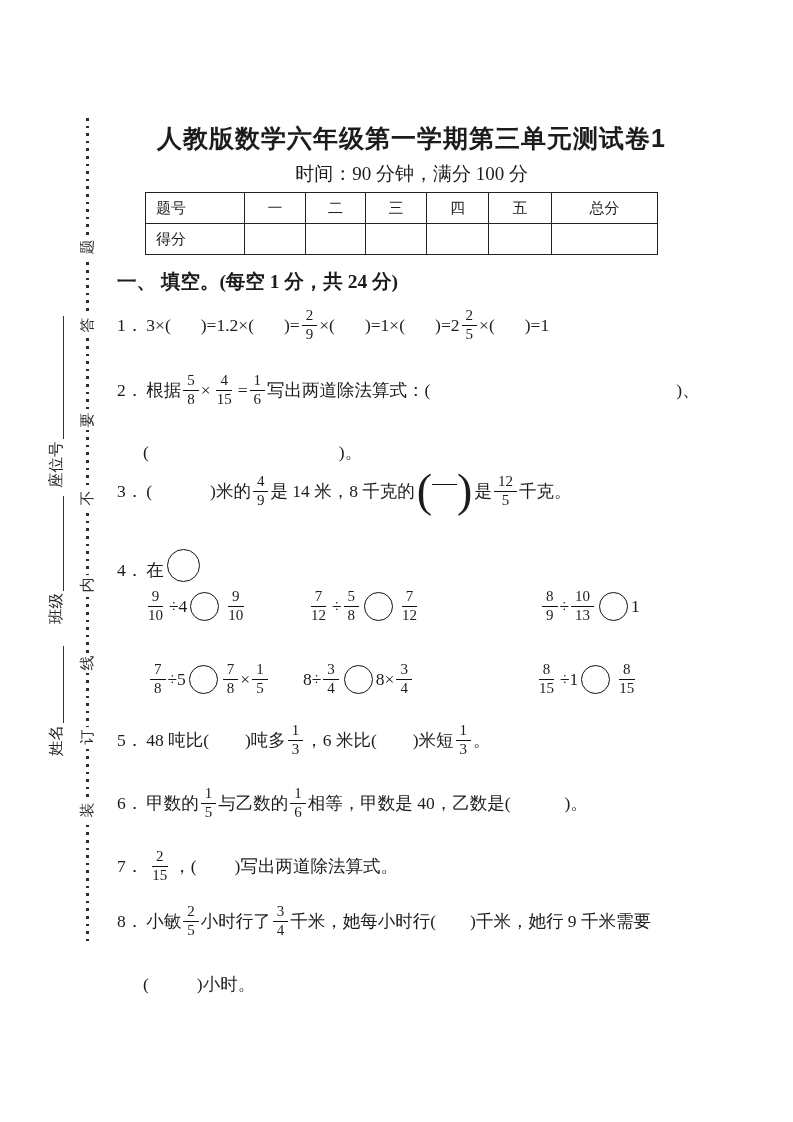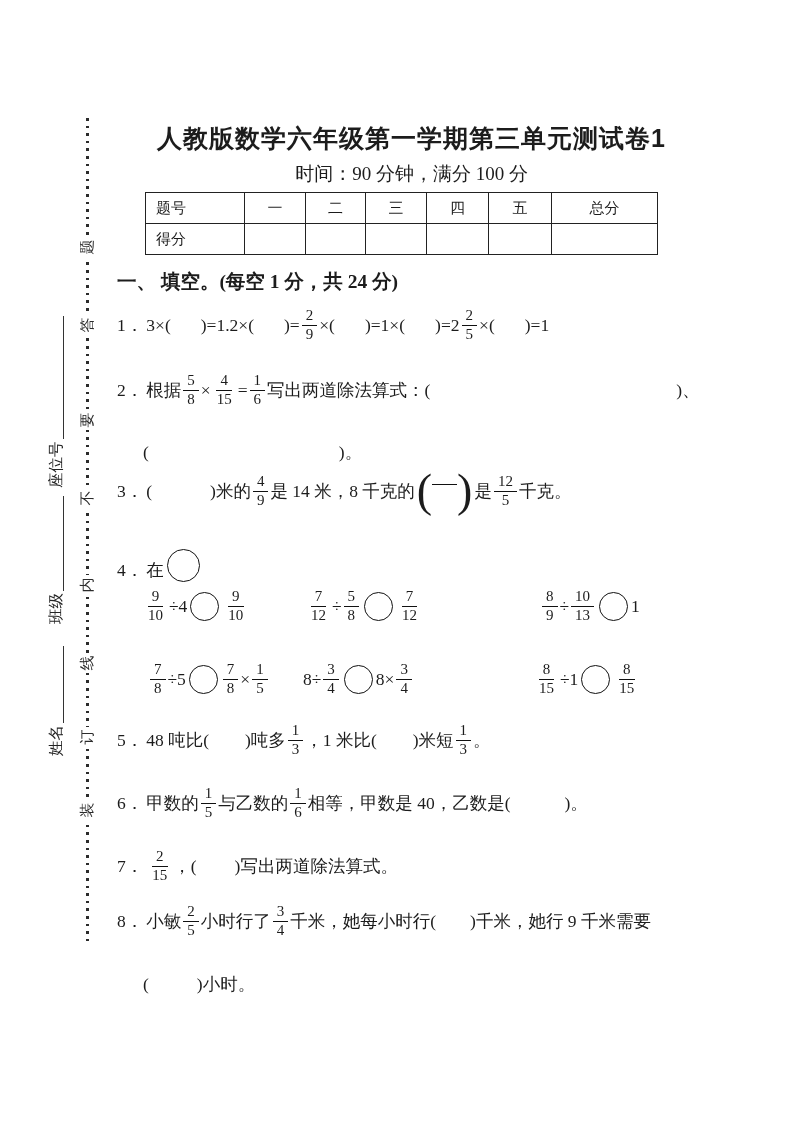--- a/index.html
+++ b/index.html
@@ -334,21 +334,21 @@
         <span class="blank">
           <span>(</span>
           <i class="gap" style="width: 36px;"></i>
           <span>)</span>
         </span>
         <span class="txt">吨多</span>
         <span class="frac">
           <span class="num">1</span>
           <span class="den">3</span>
         </span>
-        <span class="txt">，1 米比</span>
+        <span class="txt">，6 米比</span>
         <span class="blank">
           <span>(</span>
           <i class="gap" style="width: 36px;"></i>
           <span>)</span>
         </span>
         <span class="txt">米短</span>
         <span class="frac">
           <span class="num">1</span>
           <span class="den">3</span>
         </span>

